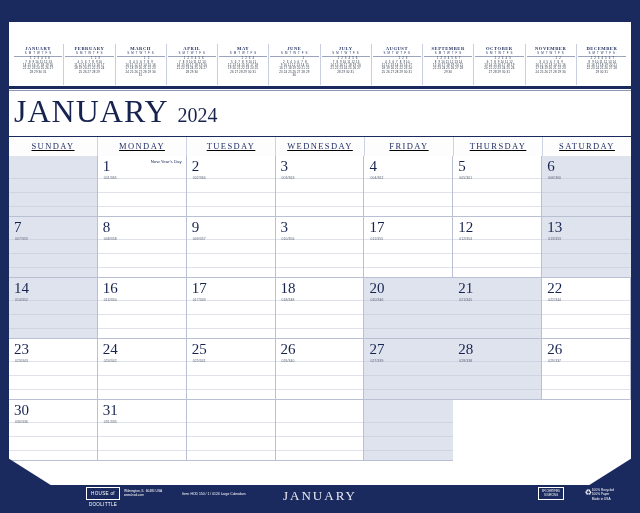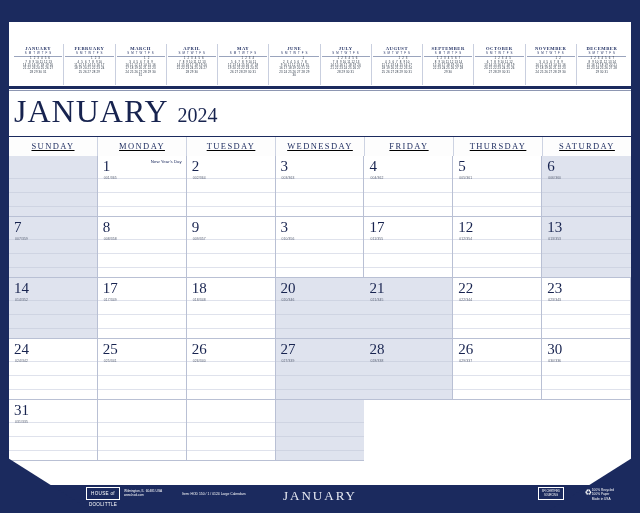--- a/index.html
+++ b/index.html
@@ -524,20 +524,27 @@
         <div class="rule" style="top: 50px;"></div>
         <div class="daynum">13</div>
         <div class="julian">013/353</div>
       </div>
       <div class="cell col-0 row-2">
         <div class="rule" style="top: 22px;"></div>
         <div class="rule" style="top: 36px;"></div>
         <div class="rule" style="top: 50px;"></div>
         <div class="daynum">14</div>
         <div class="julian">014/352</div>
+      </div>
+      <div class="cell col-2 row-2">
+        <div class="rule" style="top: 22px;"></div>
+        <div class="rule" style="top: 36px;"></div>
+        <div class="rule" style="top: 50px;"></div>
+        <div class="daynum">16</div>
+        <div class="julian">016/350</div>
       </div>
       <div class="cell col-3 row-2">
         <div class="rule" style="top: 22px;"></div>
         <div class="rule" style="top: 36px;"></div>
         <div class="rule" style="top: 50px;"></div>
         <div class="daynum">17</div>
         <div class="julian">017/349</div>
       </div>
       <div class="cell col-4 row-2">
         <div class="rule" style="top: 22px;"></div>

